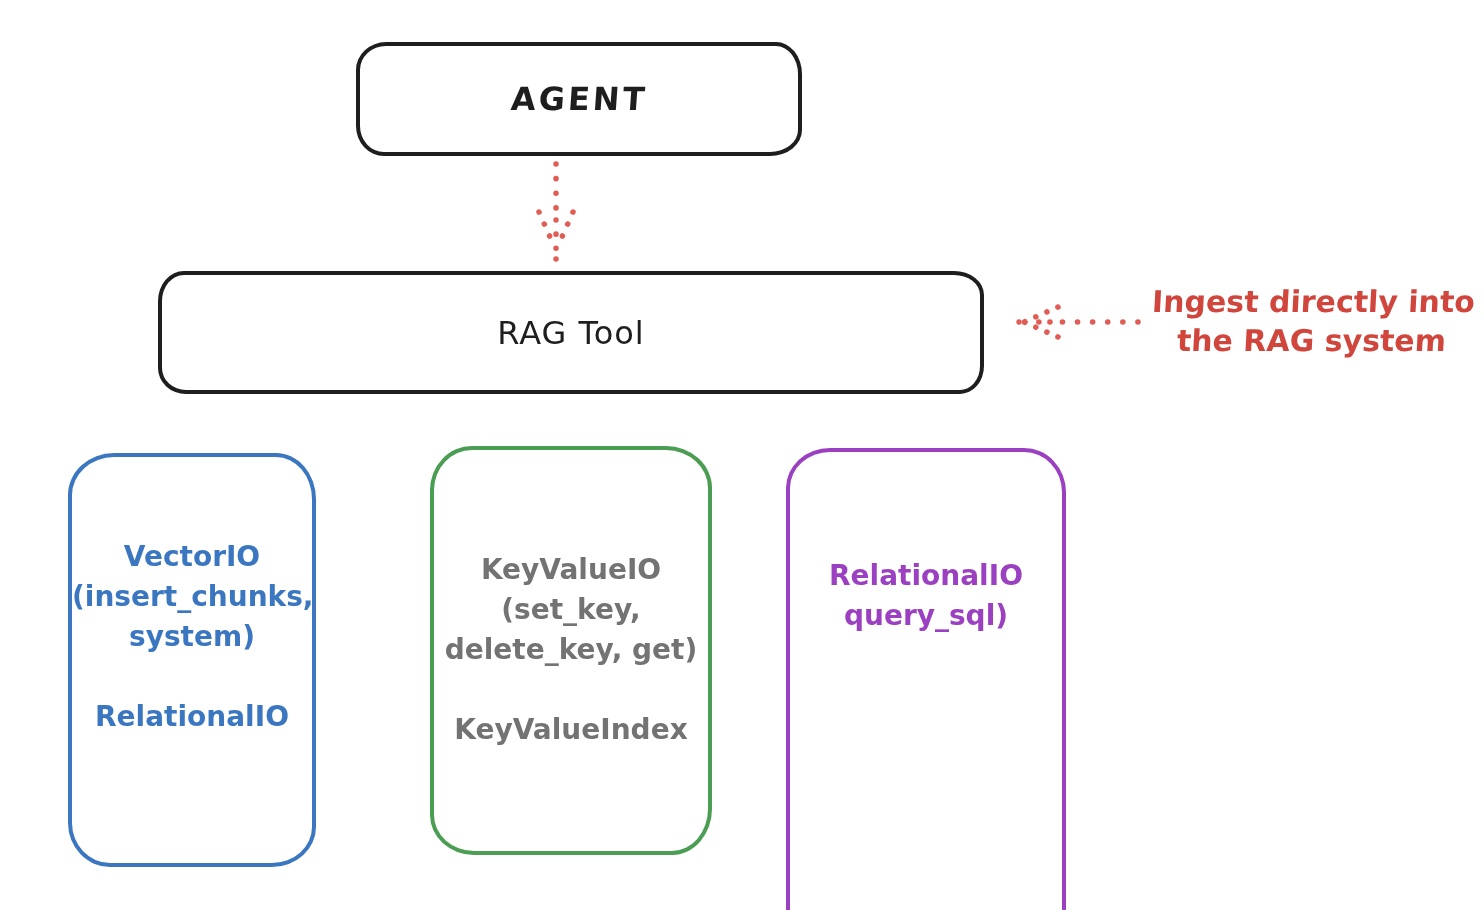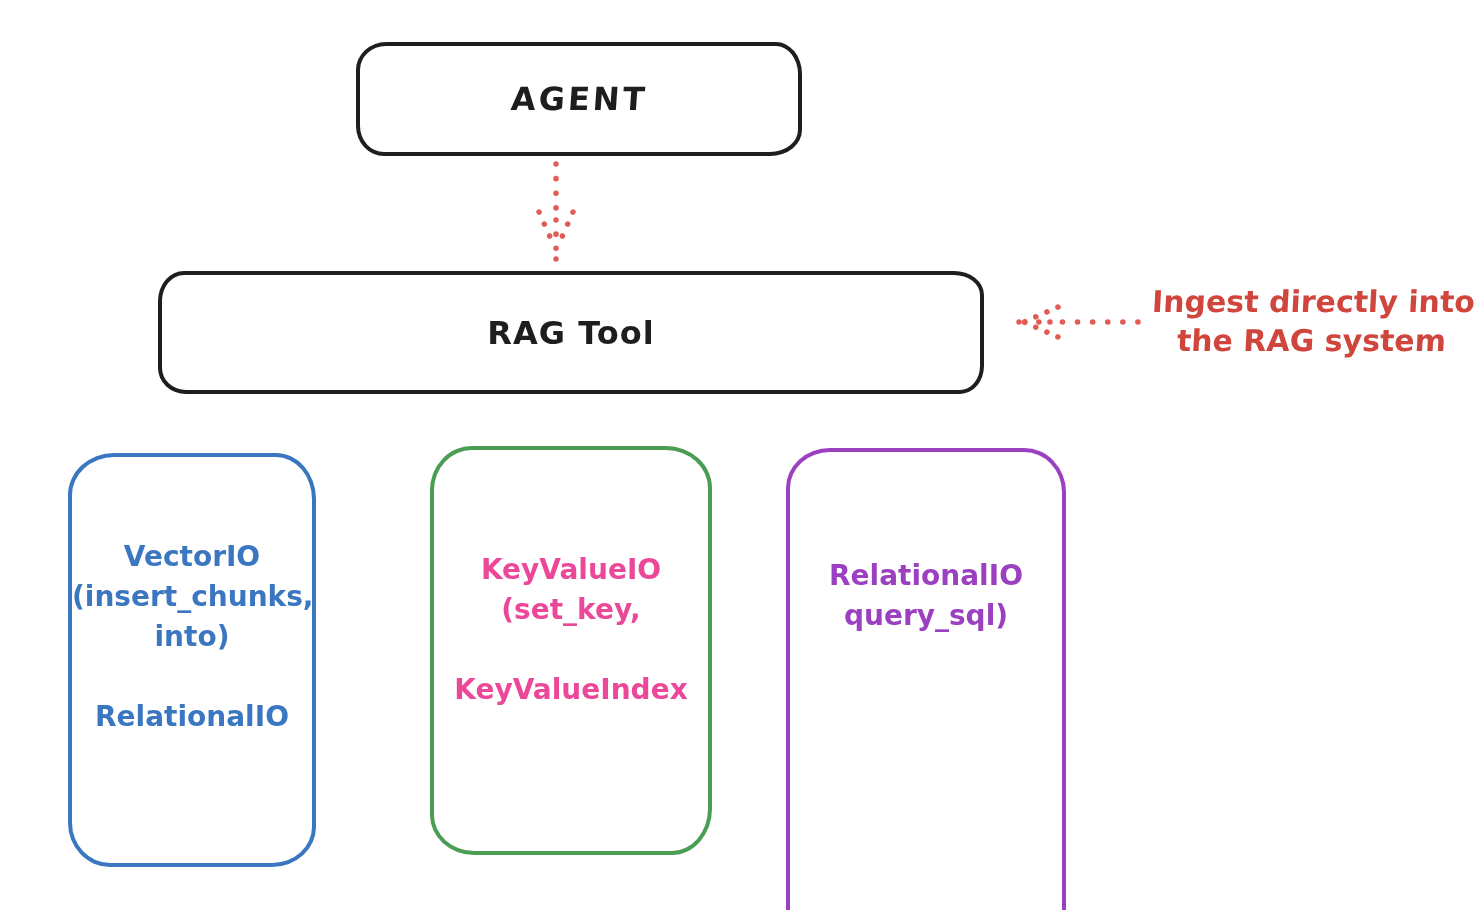--- a/index.html
+++ b/index.html
@@ -40,21 +40,21 @@
     letter-spacing: 3px;
     transform: skewX(-4deg);
   }
   .ragtool-box {
     left: 158px; top: 271px;
     width: 826px; height: 123px;
     border-radius: 26px 30px 24px 28px / 30px 24px 28px 26px;
   }
   .ragtool-label {
     font-size: 32px;
-    font-weight: 700;
+    font-weight: 400;
     letter-spacing: 1px;
   }
   
   .io-box {
     position: absolute;
     background: #ffffff;
     border: 4px solid;
     box-sizing: border-box;
     text-align: center;
     font-size: 28px;
@@ -71,21 +71,21 @@
     width: 248px; height: 414px;
     border-radius: 46px 40px 44px 42px / 42px 46px 40px 44px;
     color: #3b76c1;
     border-color: #3b76c1;
     padding-top: 80px;
   }
   .keyvalue-box {
     left: 430px; top: 446px;
     width: 282px; height: 409px;
     border-radius: 42px 46px 40px 44px / 44px 42px 46px 40px;
-    color: #ec4899;
+    color: #737373;
     border-color: #4a9d52;
     padding-top: 100px;
   }
   .relational-box {
     left: 786px; top: 448px;
     width: 280px; height: 514px;
     border-radius: 44px 42px 46px 40px / 40px 44px 42px 46px;
     color: #9c40c2;
     border-color: #9c40c2;
     padding-top: 104px;
@@ -148,29 +148,30 @@
 
   <div class="annotation">
     <span>Ingest directly into</span>
     <span>the RAG system</span>
   </div>
 
   <div class="io-box vector-box">
     <div class="io-lines">
       <span>VectorIO</span>
       <span>(insert_chunks,</span>
-      <span>into)</span>
+      <span>system)</span>
     </div>
     <span class="io-index">RelationalIO</span>
   </div>
 
   <div class="io-box keyvalue-box">
     <div class="io-lines">
       <span>KeyValueIO</span>
       <span>(set_key,</span>
+      <span>delete_key, get)</span>
     </div>
     <span class="io-index">KeyValueIndex</span>
   </div>
 
   <div class="io-box relational-box">
     <div class="io-lines">
       <span>RelationalIO</span>
       <span>query_sql)</span>
     </div>
   </div>

